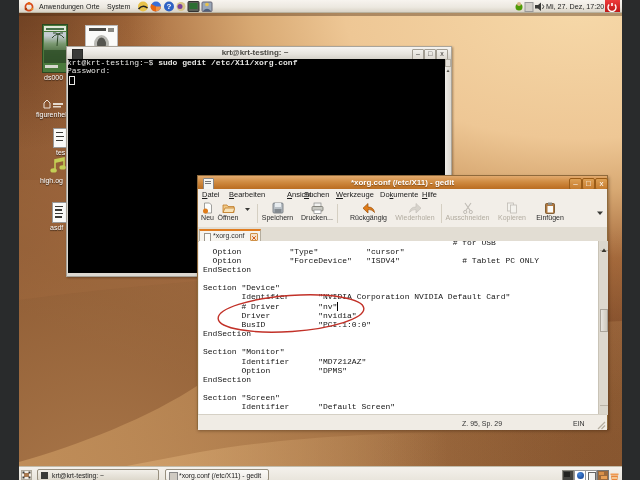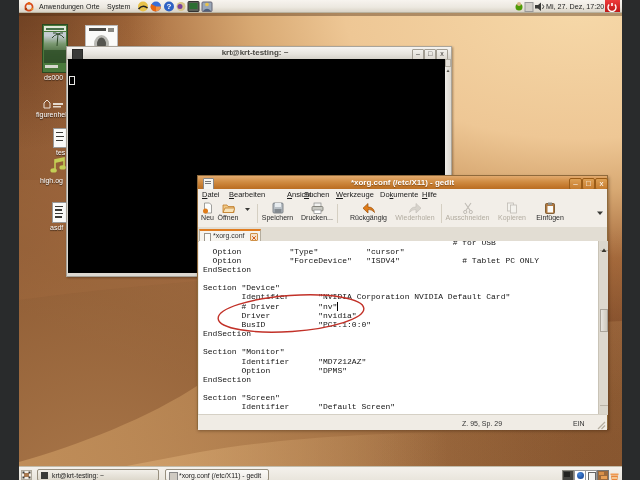--- a/index.html
+++ b/index.html
@@ -149,20 +149,22 @@
 </div>
 <div class="dicap" style="left:50px;top:224px">asdf</div>
 
 <div id="term" class="abs">
   <div id="termtitle">krt@krt-testing: ~</div>
   <div class="abs" style="left:5px;top:2px;width:9px;height:9px;background:#3a3a38;border:1px solid #2a2a28"></div>
   <div class="wbtn" style="left:345px">–</div>
   <div class="wbtn" style="left:357px">□</div>
   <div class="wbtn" style="left:369px">x</div>
   <div id="termbody">
+    <pre id="termtext">krt@krt-testing:~$ <b>sudo gedit /etc/X11/xorg.conf</b>
+Password:</pre>
     <div class="abs" style="left:1px;top:17px;width:4px;height:7px;border:1px solid #e8e8e6"></div>
   </div>
   <div id="termscroll">
     <div class="abs" style="left:0;top:0;width:6px;height:8px;background:#e3dfd8;border:1px solid #b3aea3;box-sizing:border-box">
       <svg width="4" height="6">
             <path d="M0.5,4 L3.5,4 L2,1.5 Z" fill="#55524a"></path>
           </svg></div>
     <div class="abs" style="left:0;top:206px;width:6px;height:8px;background:#e3dfd8;border:1px solid #b3aea3;box-sizing:border-box">
       <svg width="4" height="6">
             <path d="M0.5,2 L3.5,2 L2,4.5 Z" fill="#55524a"></path>

